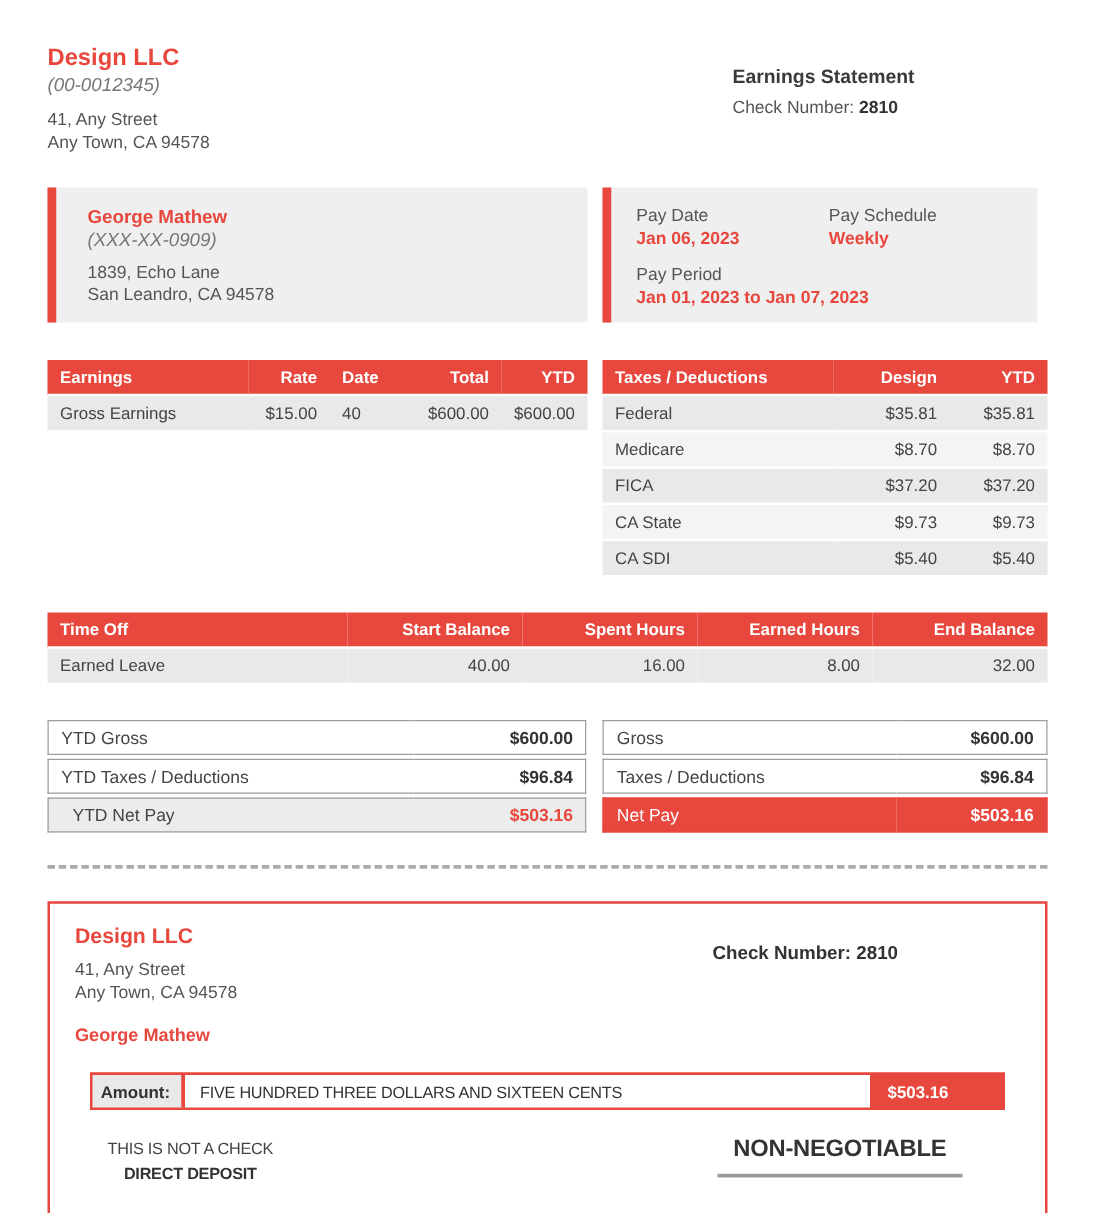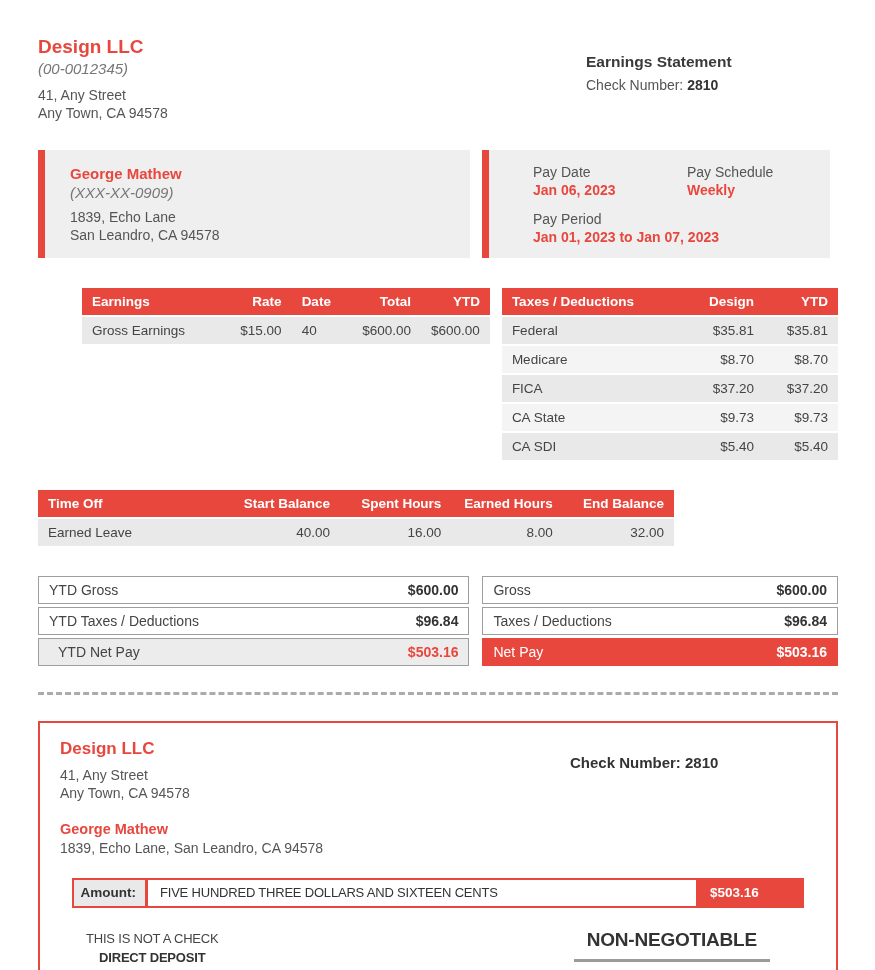--- a/index.html
+++ b/index.html
@@ -14,53 +14,53 @@
   .addr { font-size:14px; color:var(--muted); line-height:1.32; margin-top:9px; }
   .stmt-block { width:252px; padding-top:17px; }
   .stmt-title { font-size:15.5px; font-weight:bold; color:#3a3a3a; }
   .stmt-check { font-size:14px; color:var(--muted); margin-top:6px; }
   .stmt-check b, .bold-dark { color:var(--ink-dark); font-weight:bold; }
 
   
   .boxes { display:flex; gap:12px; margin-top:27px; }
   .infobox { background:var(--box-gray); border-left:7px solid var(--red); height:108px; }
   .emp-box { width:432px; padding:15px 20px 0 25px; }
-  .pay-box { width:348px; padding:14px 16px 0 44px; }
+  .pay-box { width:348px; padding:14px 16px 0 20px; }
   .emp-name { color:var(--red); font-weight:bold; font-size:15px; }
   .emp-ssn { font-style:italic; color:#777; font-size:15px; margin-top:2px; }
   .emp-addr { font-size:14px; color:var(--muted); line-height:1.3; margin-top:7px; }
   .pay-grid { display:flex; }
   .pay-col1 { width:154px; }
   .pay-label { font-size:14px; color:var(--muted); }
   .pay-value { font-size:14px; color:var(--red); font-weight:bold; margin-top:2px; }
   .pay-period { margin-top:13px; }
 
   
   .tables-row { display:flex; gap:12px; margin-top:30px; align-items:flex-start; }
   table { border-collapse:collapse; }
   .grid { font-size:13.5px; color:var(--ink); }
   .grid th { background:var(--red); color:#fff; font-weight:bold; padding:6px 10px; text-align:left; border-bottom:2px solid #fff; white-space:nowrap; }
   .grid td { padding:6px 10px; background:var(--row-gray); border-bottom:2px solid #fff; }
-  .earnings { width:432px;margin-left:44px; }
+  .earnings { width:432px; }
   .earnings th:nth-child(1){ width:38%; }
   .earnings th:nth-child(2){ width:15%; }
   .earnings th:nth-child(3){ width:15%; }
   .earnings th:nth-child(4){ width:17%; }
   .earnings th:nth-child(5){ width:15%; }
   .earnings th:nth-child(2), .earnings td:nth-child(2),
   .earnings th:nth-child(4), .earnings td:nth-child(4),
   .earnings th:nth-child(5), .earnings td:nth-child(5) { text-align:right; }
   .taxes { width:356px; }
   .taxes th:nth-child(1){ width:52%; }
   .taxes th:nth-child(2){ width:26%; }
   .taxes th:nth-child(3){ width:22%; }
   .taxes th:nth-child(2), .taxes td:nth-child(2),
   .taxes th:nth-child(3), .taxes td:nth-child(3) { text-align:right; }
   .taxes tbody tr:nth-child(even) td { background:#F4F4F4; }
-  .timeoff { width:636px; margin-top:28px; }
+  .timeoff { width:800px; margin-top:28px; }
   .timeoff th:first-child { width:30%; }
   .timeoff th:not(:first-child), .timeoff td:not(:first-child) { text-align:right; width:17.5%; }
 
   
   .summary-row { display:flex; gap:13px; margin-top:25px; }
   table.summary { border-collapse:separate; border-spacing:0 3px; font-size:14px; }
   .summary td { border-top:1px solid #9E9E9E; border-bottom:1px solid #9E9E9E; padding:5px 10px; background:#fff; color:var(--ink); }
   .summary td:first-child { border-left:1px solid #9E9E9E; }
   .summary td:last-child { border-right:1px solid #9E9E9E; text-align:right; font-weight:bold; color:var(--ink-dark); }
   .summary-left { width:432px; }
@@ -274,21 +274,20 @@
         <div class="check-num">
           <span>Check Number:</span>
           <span>2810</span>
         </div>
       </div>
     </div>
 
     <div class="deposit-row">
       <div class="deposit-value">
         <div class="payee-name">George Mathew</div>
-        <div class="payee-addr">1839, Echo Lane, San Leandro, CA 94578</div>
       </div>
     </div>
 
     <div class="amount-bar">
       <div class="amount-label">Amount:</div>
       <div class="amount-words">FIVE HUNDRED THREE DOLLARS AND SIXTEEN CENTS</div>
       <div class="amount-value">$503.16</div>
     </div>
 
     <div class="check-foot">

